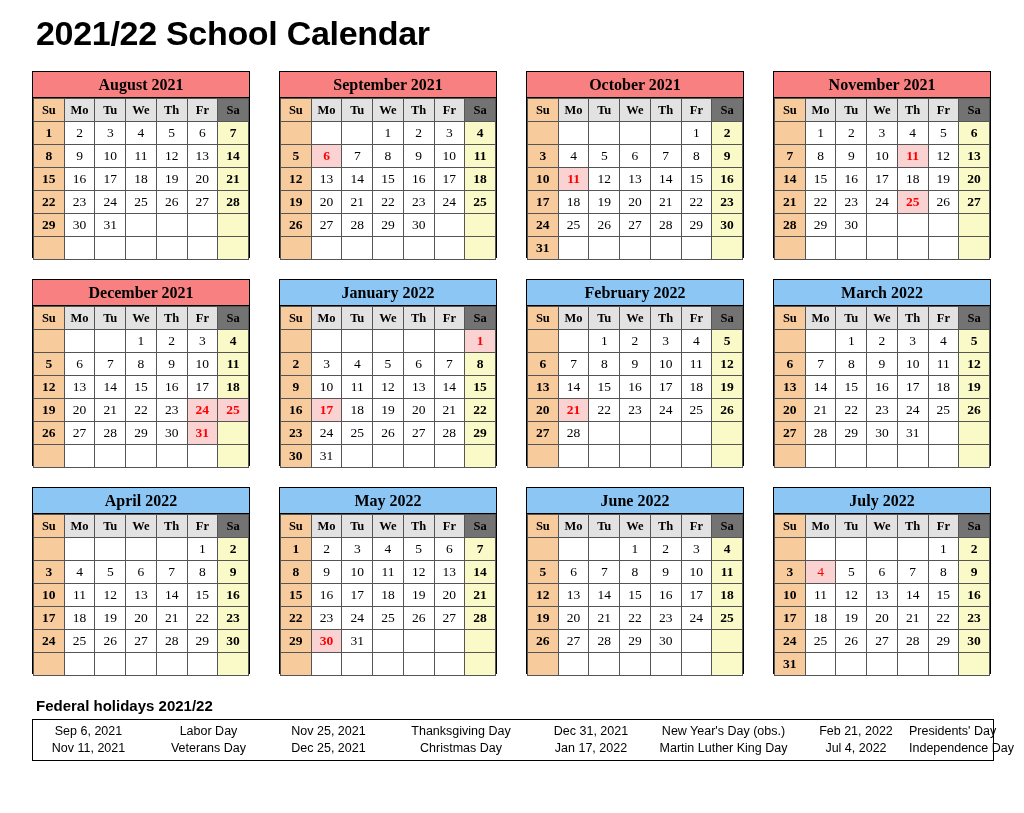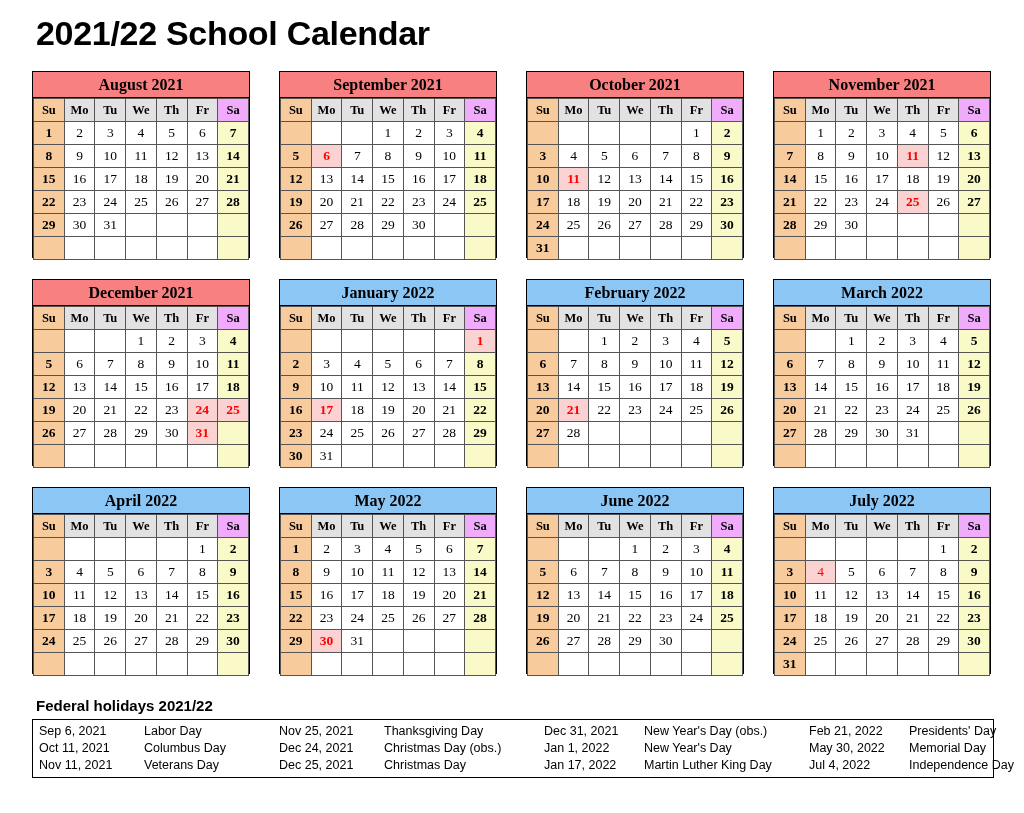--- a/index.html
+++ b/index.html
@@ -69,21 +69,21 @@
     font-size: 13.5px;
     color: #000000;
     padding: 0;
   }
   table.cal th {
     font-weight: bold;
     font-size: 12.5px;
     background: #E2E2E2;
   }
   table.cal th.sun-head { background: #F8CB9C; }
-  table.cal th.sat-head { background: #f0abfc; }
+  table.cal th.sat-head { background: #737373; }
   table.cal td.sun {
     background: #F8CB9C;
     font-weight: bold;
   }
   table.cal td.sat {
     background: #FAFAC8;
     font-weight: bold;
   }
   table.cal td.week {
     background: #ffffff;
@@ -112,20 +112,21 @@
     padding-left: 4px;
   }
   .legend-box {
     border: 1px solid #000000;
     padding: 3px 0 3px 0;
   }
   table.legend {
     width: 100%;
     border-collapse: collapse;
     table-layout: fixed;
+    text-align: center;
   }
   table.legend td {
     font-size: 12.5px;
     color: #000000;
     padding: 1px 0 1px 6px;
     white-space: nowrap;
     line-height: 15px;
   }
   td.lg-date { width: 105px; }
   td.lg-name { width: 135px; }
@@ -1019,30 +1020,20 @@
               <td class="lg-date">Sep 6, 2021</td>
               <td class="lg-name">Labor Day</td>
               <td class="lg-date2">Nov 25, 2021</td>
               <td class="lg-name2">Thanksgiving Day</td>
               <td class="lg-date3">Dec 31, 2021</td>
               <td class="lg-name3">New Year's Day (obs.)</td>
               <td class="lg-date4">Feb 21, 2022</td>
               <td class="lg-name4">Presidents' Day</td>
             </tr>
             <tr>
-              <td class="lg-date">Oct 11, 2021</td>
-              <td class="lg-name">Columbus Day</td>
-              <td class="lg-date2">Dec 24, 2021</td>
-              <td class="lg-name2">Christmas Day (obs.)</td>
-              <td class="lg-date3">Jan 1, 2022</td>
-              <td class="lg-name3">New Year's Day</td>
-              <td class="lg-date4">May 30, 2022</td>
-              <td class="lg-name4">Memorial Day</td>
-            </tr>
-            <tr>
               <td class="lg-date">Nov 11, 2021</td>
               <td class="lg-name">Veterans Day</td>
               <td class="lg-date2">Dec 25, 2021</td>
               <td class="lg-name2">Christmas Day</td>
               <td class="lg-date3">Jan 17, 2022</td>
               <td class="lg-name3">Martin Luther King Day</td>
               <td class="lg-date4">Jul 4, 2022</td>
               <td class="lg-name4">Independence Day</td>
             </tr>
           </tbody>

